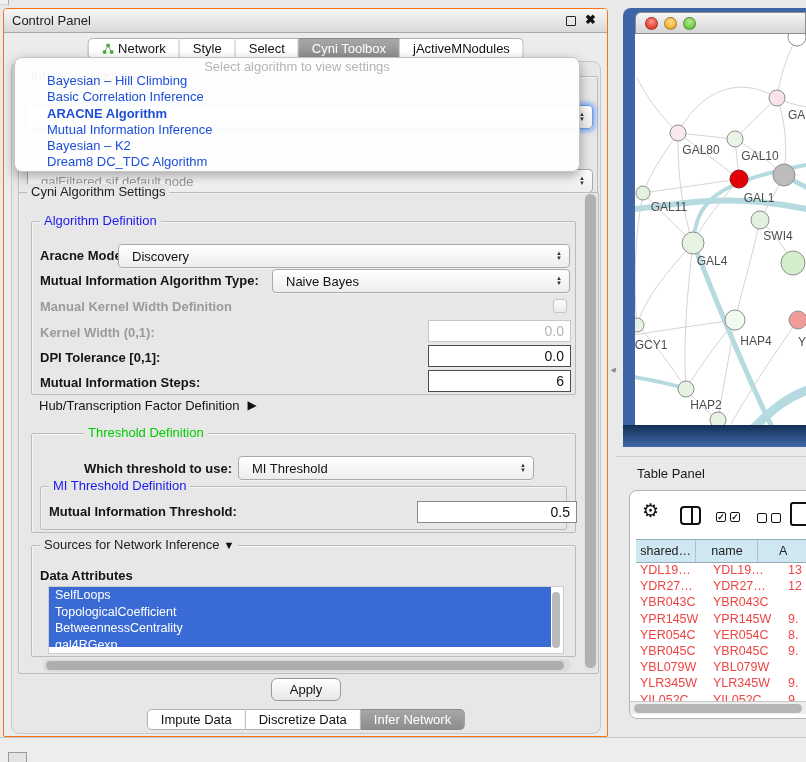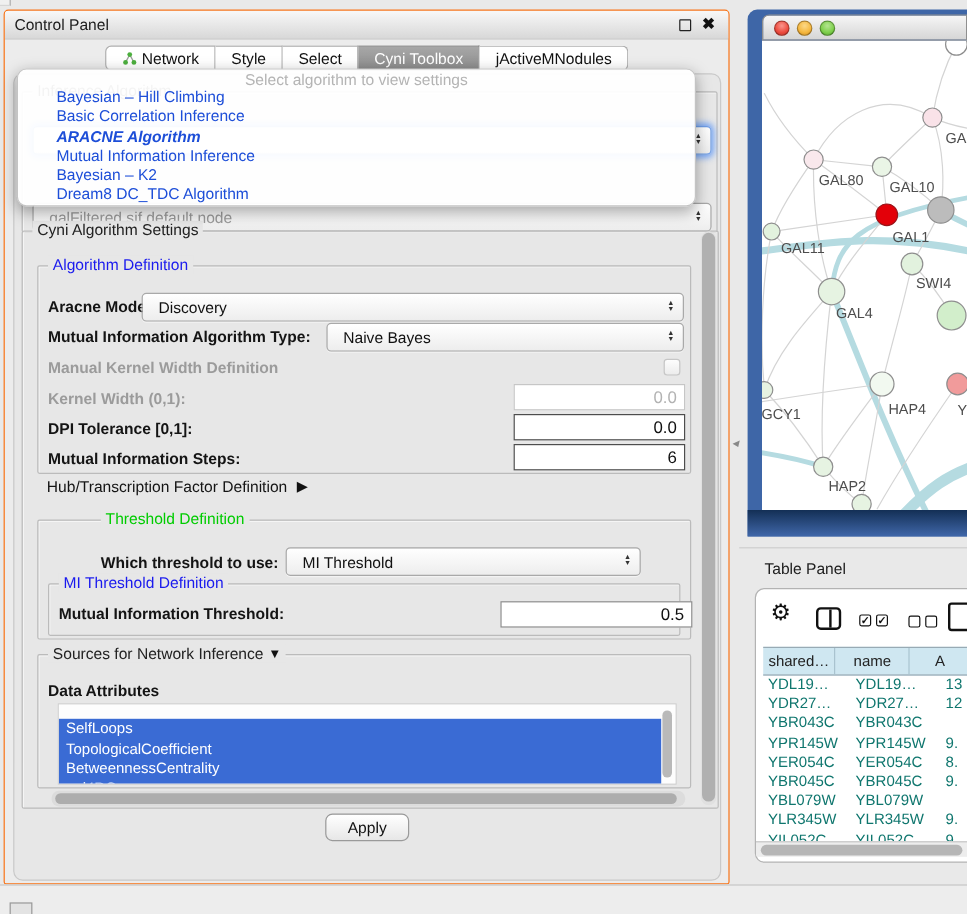--- a/index.html
+++ b/index.html
@@ -64,21 +64,21 @@
   .src-frame { left:12px; top:352px; width:545px; height:112px; }
 
   .hub-row { position:absolute; left:20px; top:205px; display:flex; align-items:flex-start; gap:8px;
              font-size:13px; color:#141414; }
   .tri-right { font-size:12px; color:#111; font-style:normal; }
   .tri-down { font-size:11px; color:#111; font-style:normal; }
 
   .attr-list { position:absolute; left:16px; top:40px; width:516px; height:68px; background:#fdfdfd;
                border:1px solid #cfcfcf; overflow:hidden; }
   .attr-sel { position:absolute; left:0; top:0; width:502px; height:60px;
-              background:var(--sel-blue,#3a6bd4);margin-top:12px; }
+              background:var(--sel-blue,#3a6bd4); }
   .attr-item { position:relative; font-size:12.5px; color:#fff; line-height:16.5px; padding-left:6px;
                white-space:nowrap; }
   .list-vthumb { position:absolute; right:3px; top:5px; width:8px; height:56px; background:#b9b9b9;
                  border-radius:4px; }
   .hscroll { position:absolute; left:24px; top:466px; width:528px; height:13px; background:#dcdcdc;
              border-radius:6px; }
   .hthumb { position:absolute; left:3px; top:2px; width:518px; height:9px; background:#adadad; border-radius:5px; }
 
   .vscroll { position:absolute; left:572px; top:131px; width:13px; height:478px; background:#e0e0e0;
              border-radius:7px; }
@@ -88,21 +88,21 @@
                background:linear-gradient(#ffffff,#e7e7e7); border:1px solid #9a9a9a; border-radius:6px;
                font-size:13px; color:#111; font-family:"Liberation Sans",sans-serif; }
   .bottom-tabs { left:50%; transform:translateX(-50%); top:647px; }
 
   
   .popup { position:absolute; left:14px; top:57px; width:566px; height:115px; z-index:50;
            background:rgba(255,255,255,.95); border:1px solid #c4c4c4; border-radius:8px;
            box-shadow:0 4px 12px rgba(0,0,0,.35); overflow:hidden; }
   .pop-placeholder { font-size:13px; color:#b4b4b4; text-align:center; padding-top:1px; height:15px; }
   .pop-item { font-size:13px; color:#1d4ed8; line-height:16.3px; padding-left:4px; white-space:nowrap;margin-left:28px; }
-  .pop-item.bold { font-weight:bold;font-style:italic; }
+  .pop-item.bold { font-weight:bold; }
 
   
   .net-window { position:absolute; left:623px; top:8px; width:183px; height:439px;
                 background:var(--win-blue,#3e66a7); border-top-left-radius:8px; }
   .net-titlebar { position:absolute; left:12px; top:4px; width:171px; height:22px;
                   background:linear-gradient(#f6f6f6,#d5d5d5); border:1px solid #8f8f8f;
                   border-radius:6px 0 0 0; }
   .tl { position:absolute; top:4px; width:13px; height:13px; border-radius:50%;
         border:1px solid rgba(0,0,0,.3); }
   .tl.red { left:9px; background:radial-gradient(circle at 50% 32%, #fa978f, #ec4b3e 60%, #c03328); }
@@ -130,21 +130,21 @@
         line-height:8px; text-align:center; color:#111; font-style:normal; font-weight:bold; }
   .doc-icon { position:absolute; left:160px; top:11px; width:20px; height:24px; border:2px solid #111;
               border-radius:3px; background:#fff; }
   .tbl-header { position:absolute; left:6px; top:48px; width:172px; height:24px; display:flex;
                 background:var(--th-blue,#cfe7f1); border-top:1px solid #98aab4; border-bottom:1px solid #98aab4; }
   .hc { font-size:12.5px; color:#222; text-align:center; line-height:22px; border-right:1px solid #a9c3cf;
         overflow:hidden; white-space:nowrap; }
   .hc.c0 { width:73px; } .hc.c1 { width:75px; } .hc.c2 { width:60px; border-right:none; }
   .tbl-body { position:absolute; left:6px; top:72px; width:172px; height:138px; overflow:hidden; }
   .trow { display:flex; height:16.2px; }
-  .tc { font-size:12.5px; color:#0f766e; padding-left:4px; white-space:nowrap; overflow:hidden; }
+  .tc { font-size:12.5px; color:#ef4444; padding-left:4px; white-space:nowrap; overflow:hidden; }
   .tc.c0 { width:73px; } .tc.c1 { width:75px; } .tc.c2 { width:24px; }
   .tp-hscroll { position:absolute; left:0; top:210px; width:178px; height:13px; background:#ededed;
                 border-top:1px solid #c6c6c6; }
   .tp-hthumb { position:absolute; left:4px; top:2px; width:168px; height:9px; background:#b6b6b6; border-radius:5px; }
 
   
   .corner-notch { position:absolute; left:0; top:0; width:9px; height:5px; background:#f0f0f0;
                   border-right:1px solid #ababab; border-bottom:1px solid #d6d6d6; }
   .split-handle { position:absolute; left:610px; top:366px; font-size:7px; color:#888; }
   .bottom-strip { position:absolute; left:0; top:737px; width:806px; height:25px; background:#ededed;
@@ -278,20 +278,31 @@
           <div class="hthumb"></div>
         </div>
       </div>
 
       <div class="vscroll">
         <div class="vthumb2"></div>
       </div>
 
       <button class="apply-btn">Apply</button>
 
+      <div class="seg-control bottom-tabs">
+        <div class="seg">
+          <span>Impute Data</span>
+        </div>
+        <div class="seg">
+          <span>Discretize Data</span>
+        </div>
+        <div class="seg sel">
+          <span>Infer Network</span>
+        </div>
+      </div>
     </div>
   </div>
 
   <div class="popup">
     <div class="pop-placeholder">Select algorithm to view settings</div>
     <div>
         <div class="pop-item">Bayesian – Hill Climbing</div>
         <div class="pop-item">Basic Correlation Inference</div>
         <div class="pop-item bold">ARACNE Algorithm</div>
         <div class="pop-item">Mutual Information Inference</div>

